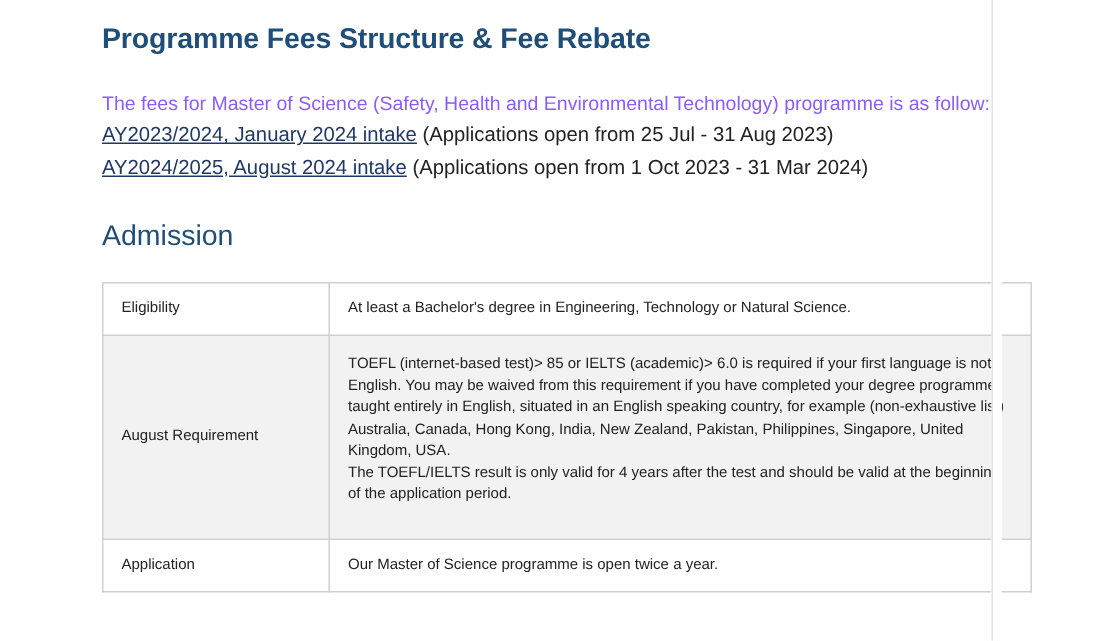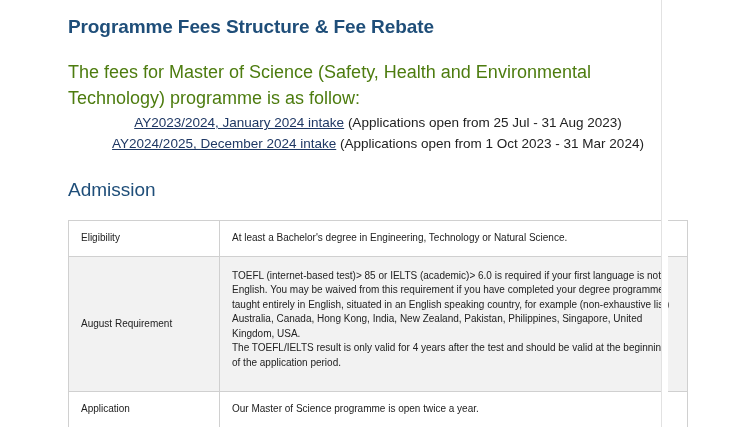--- a/index.html
+++ b/index.html
@@ -40,31 +40,30 @@
     width: 620px;
   }
   h1.title {
     font-size: 19px;
     font-weight: bold;
     color: #1f4e79;
     margin: 16px 0 0 0;
     letter-spacing: -0.1px;
   }
   p.intro {
-    font-size: 18px;
-    color: #4d7c0f;
+    font-size: 13px;
+    color: #8b5cf6;
     margin: 22px 0 0 0;
     line-height: 1.42;
   }
   .link-line {
     font-size: 13.5px;
     color: #222222;
     line-height: 1.42;
     margin-top: 2px;
-    text-align: center;
   }
   .link-line a {
     color: #1f3864;
     text-decoration: underline;
   }
   h2.section {
     font-size: 19px;
     font-weight: normal;
     color: #1f4e79;
     margin: 26px 0 0 0;
@@ -110,21 +109,21 @@
 
     <h1 class="title">Programme Fees Structure &amp; Fee Rebate</h1>
 
     <p class="intro">The fees for Master of Science (Safety, Health and Environmental Technology) programme is as follow:</p>
 
     <div class="link-line">
       <a href="#">AY2023/2024, January 2024 intake</a><span> (Applications open from 25 Jul - 31 Aug 2023)</span>
     </div>
 
     <div class="link-line">
-      <a href="#">AY2024/2025, December 2024 intake</a><span> (Applications open from 1 Oct 2023 - 31 Mar 2024)</span>
+      <a href="#">AY2024/2025, August 2024 intake</a><span> (Applications open from 1 Oct 2023 - 31 Mar 2024)</span>
     </div>
 
     <h2 class="section">Admission</h2>
 
     <table class="admission">
       <tbody>
         <tr>
           <td class="label-cell">Eligibility</td>
           <td class="value-cell">
             <p>At least a Bachelor's degree in Engineering, Technology or Natural Science.</p>

